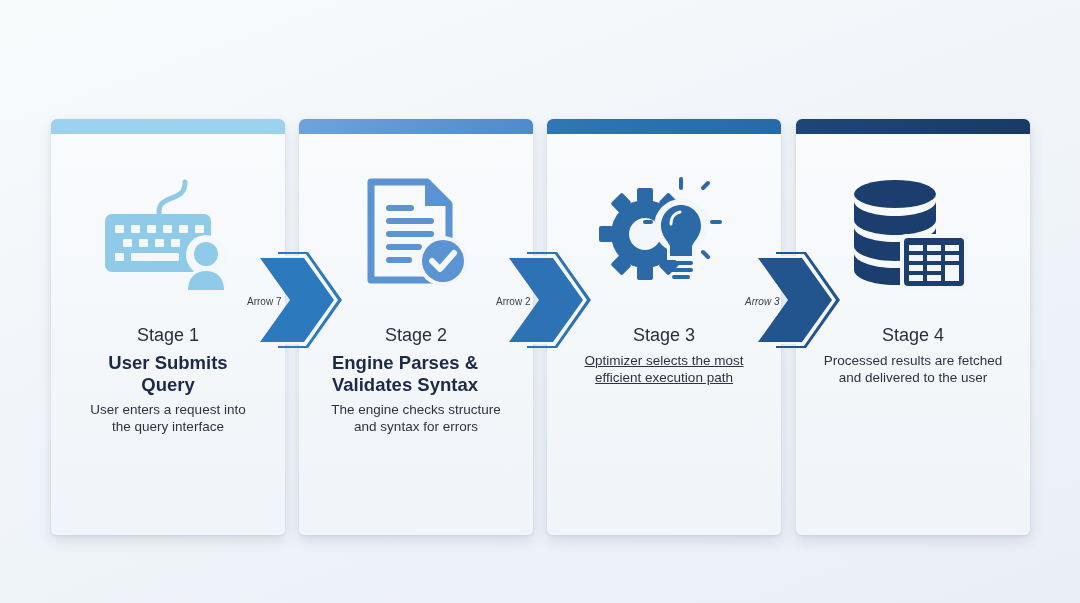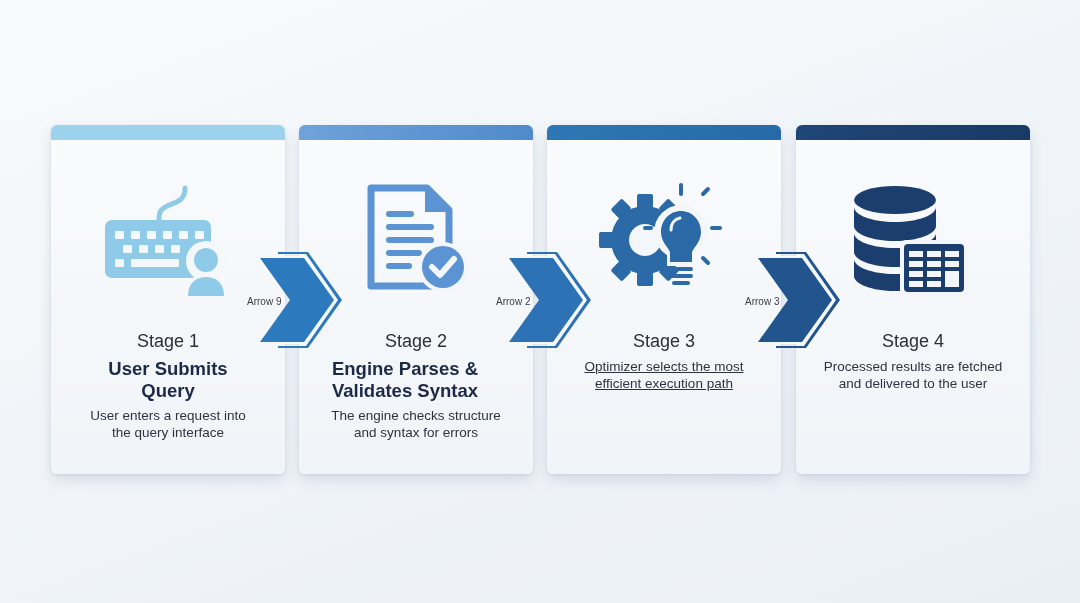--- a/index.html
+++ b/index.html
@@ -9,23 +9,23 @@
     body {
       width: 1080px;
       height: 603px;
       position: relative;
       overflow: hidden;
       font-family: "Liberation Sans", "DejaVu Sans", sans-serif;
       background: linear-gradient(160deg, #f8fbfc 0%, #f1f5f9 45%, #eaeff6 100%);
     }
     .card {
       position: absolute;
-      top: 125px;
+      top: 119px;
       width: 234px;
-      height: 349px;
+      height: 416px;
       border-radius: 6px;
       background: linear-gradient(180deg, #f9fbfd 0%, #f1f4f8 100%);
       box-shadow: 0 6px 14px rgba(60, 80, 110, 0.14), 0 1px 3px rgba(60, 80, 110, 0.10);
       overflow: hidden;
     }
     .card .topbar {
       position: absolute;
       left: 0; top: 0; right: 0;
       height: 15px;
     }
@@ -209,27 +209,27 @@
     <div class="stage-label">Stage 4</div>
     <div class="stage-desc" style="margin:0 22px;">Processed results are fetched and delivered to the user</div>
   </div>
 </div>
 
 <svg class="arrow" style="left:256px;" viewBox="0 0 90 100">
   <polygon points="4,6 52,6 84,50 52,94 4,94 36,50" fill="#f5f8fb"></polygon>
   <polygon points="22,2 52,2 86,50 52,98 22,98 22,96 50,96 82,50 50,4 22,4" fill="#2d79bd"></polygon>
   <polygon points="4,8 48,8 78,50 48,92 4,92 34,50" fill="#2d79bd"></polygon>
 </svg>
-<div class="arrow-label" style="left:247px;">Arrow 9</div>
+<div class="arrow-label" style="left:247px;">Arrow 7</div>
 
 <svg class="arrow" style="left:505px;" viewBox="0 0 90 100">
   <polygon points="4,6 52,6 84,50 52,94 4,94 36,50" fill="#f5f8fb"></polygon>
   <polygon points="22,2 52,2 86,50 52,98 22,98 22,96 50,96 82,50 50,4 22,4" fill="#2d72b5"></polygon>
   <polygon points="4,8 48,8 78,50 48,92 4,92 34,50" fill="#2d72b5"></polygon>
 </svg>
 <div class="arrow-label" style="left:496px;">Arrow 2</div>
 
 <svg class="arrow" style="left:754px;" viewBox="0 0 90 100">
   <polygon points="4,6 52,6 84,50 52,94 4,94 36,50" fill="#f5f8fb"></polygon>
   <polygon points="22,2 52,2 86,50 52,98 22,98 22,96 50,96 82,50 50,4 22,4" fill="#22548e"></polygon>
   <polygon points="4,8 48,8 78,50 48,92 4,92 34,50" fill="#22548e"></polygon>
 </svg>
-<div class="arrow-label" style="left:745px;">Arrow 3</div>
+<div class="arrow-label" style="left:745px;font-style:italic;">Arrow 3</div>
 
 </body></html>

